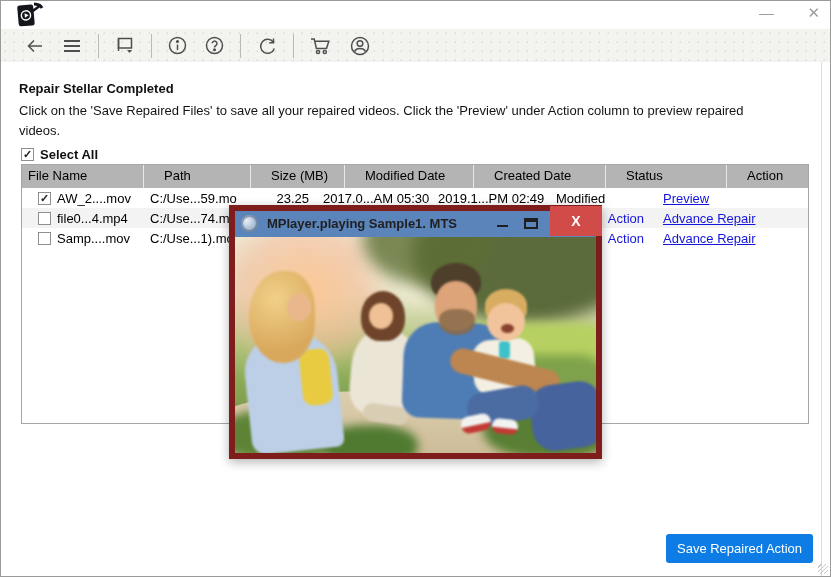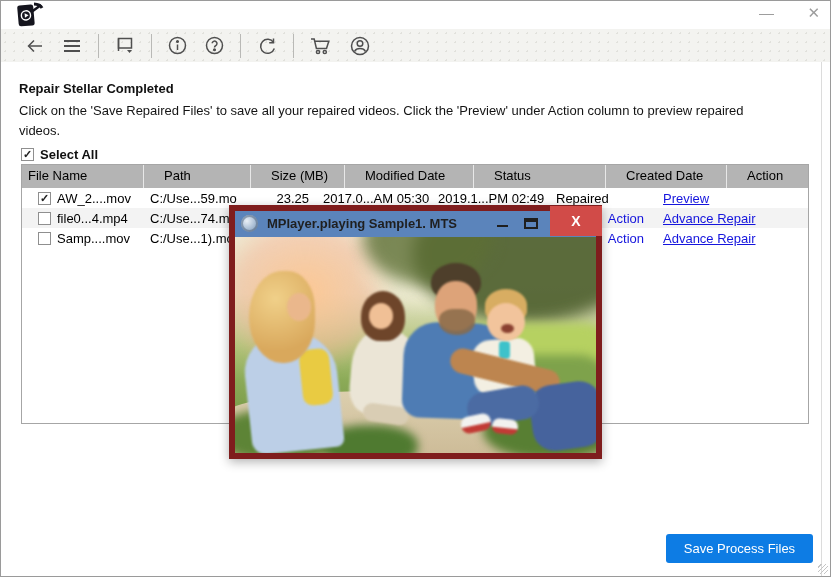--- a/index.html
+++ b/index.html
@@ -225,35 +225,35 @@
     <span class="cb">✓</span>
     <span class="select-all-label">Select All</span>
   </div>
 
   <div class="table">
     <div class="thead">
       <div class="th">File Name</div>
       <div class="th">Path</div>
       <div class="th">Size (MB)</div>
       <div class="th">Modified Date</div>
+      <div class="th">Created Date</div>
       <div class="th">Status</div>
-      <div class="th">Created Date</div>
       <div class="th">Action</div>
     </div>
 
     <div class="trow">
       <div class="td td-file">
         <span class="cb">✓</span>
         <span>AW_2....mov</span>
       </div>
       <div class="td">C:/Use...59.mov</div>
       <div class="td td-size">23.25</div>
       <div class="td">2017.0...AM 05:30</div>
       <div class="td">2019.1...PM 02:49</div>
-      <div class="td plain-status">Repaired</div>
+      <div class="td plain-status">Modified</div>
       <div class="td"><span class="link">Preview</span></div>
     </div>
 
     <div class="trow alt">
       <div class="td td-file">
         <span class="cb"></span>
         <span>file0...4.mp4</span>
       </div>
       <div class="td">C:/Use...74.m</div>
       <div class="td td-size"></div>
@@ -317,15 +317,15 @@
       <div class="ph boy-face blur1"></div>
       <div class="ph boy-mouth blur1"></div>
       <div class="ph dad-arm blur1"></div>
       <div class="ph dad-jeans blur1"></div>
       <div class="ph boy-jeans blur1"></div>
       <div class="ph boy-shoe1 blur1"></div>
       <div class="ph boy-shoe2 blur1"></div>
     </div>
   </div>
 
-  <button class="save-btn">Save Process Files</button>
+  <button class="save-btn">Save Repaired Action</button>
 
 </div>
 
 </body></html>

